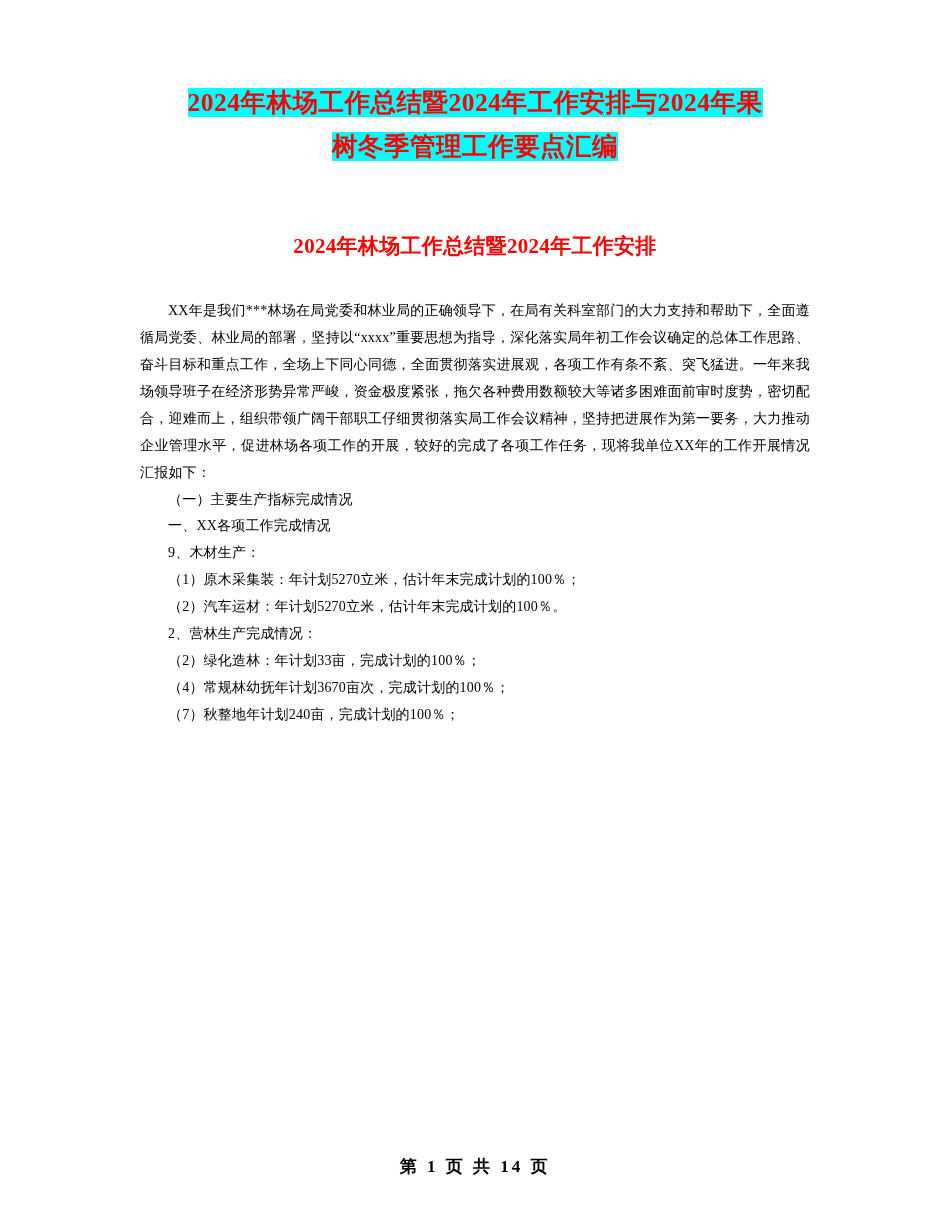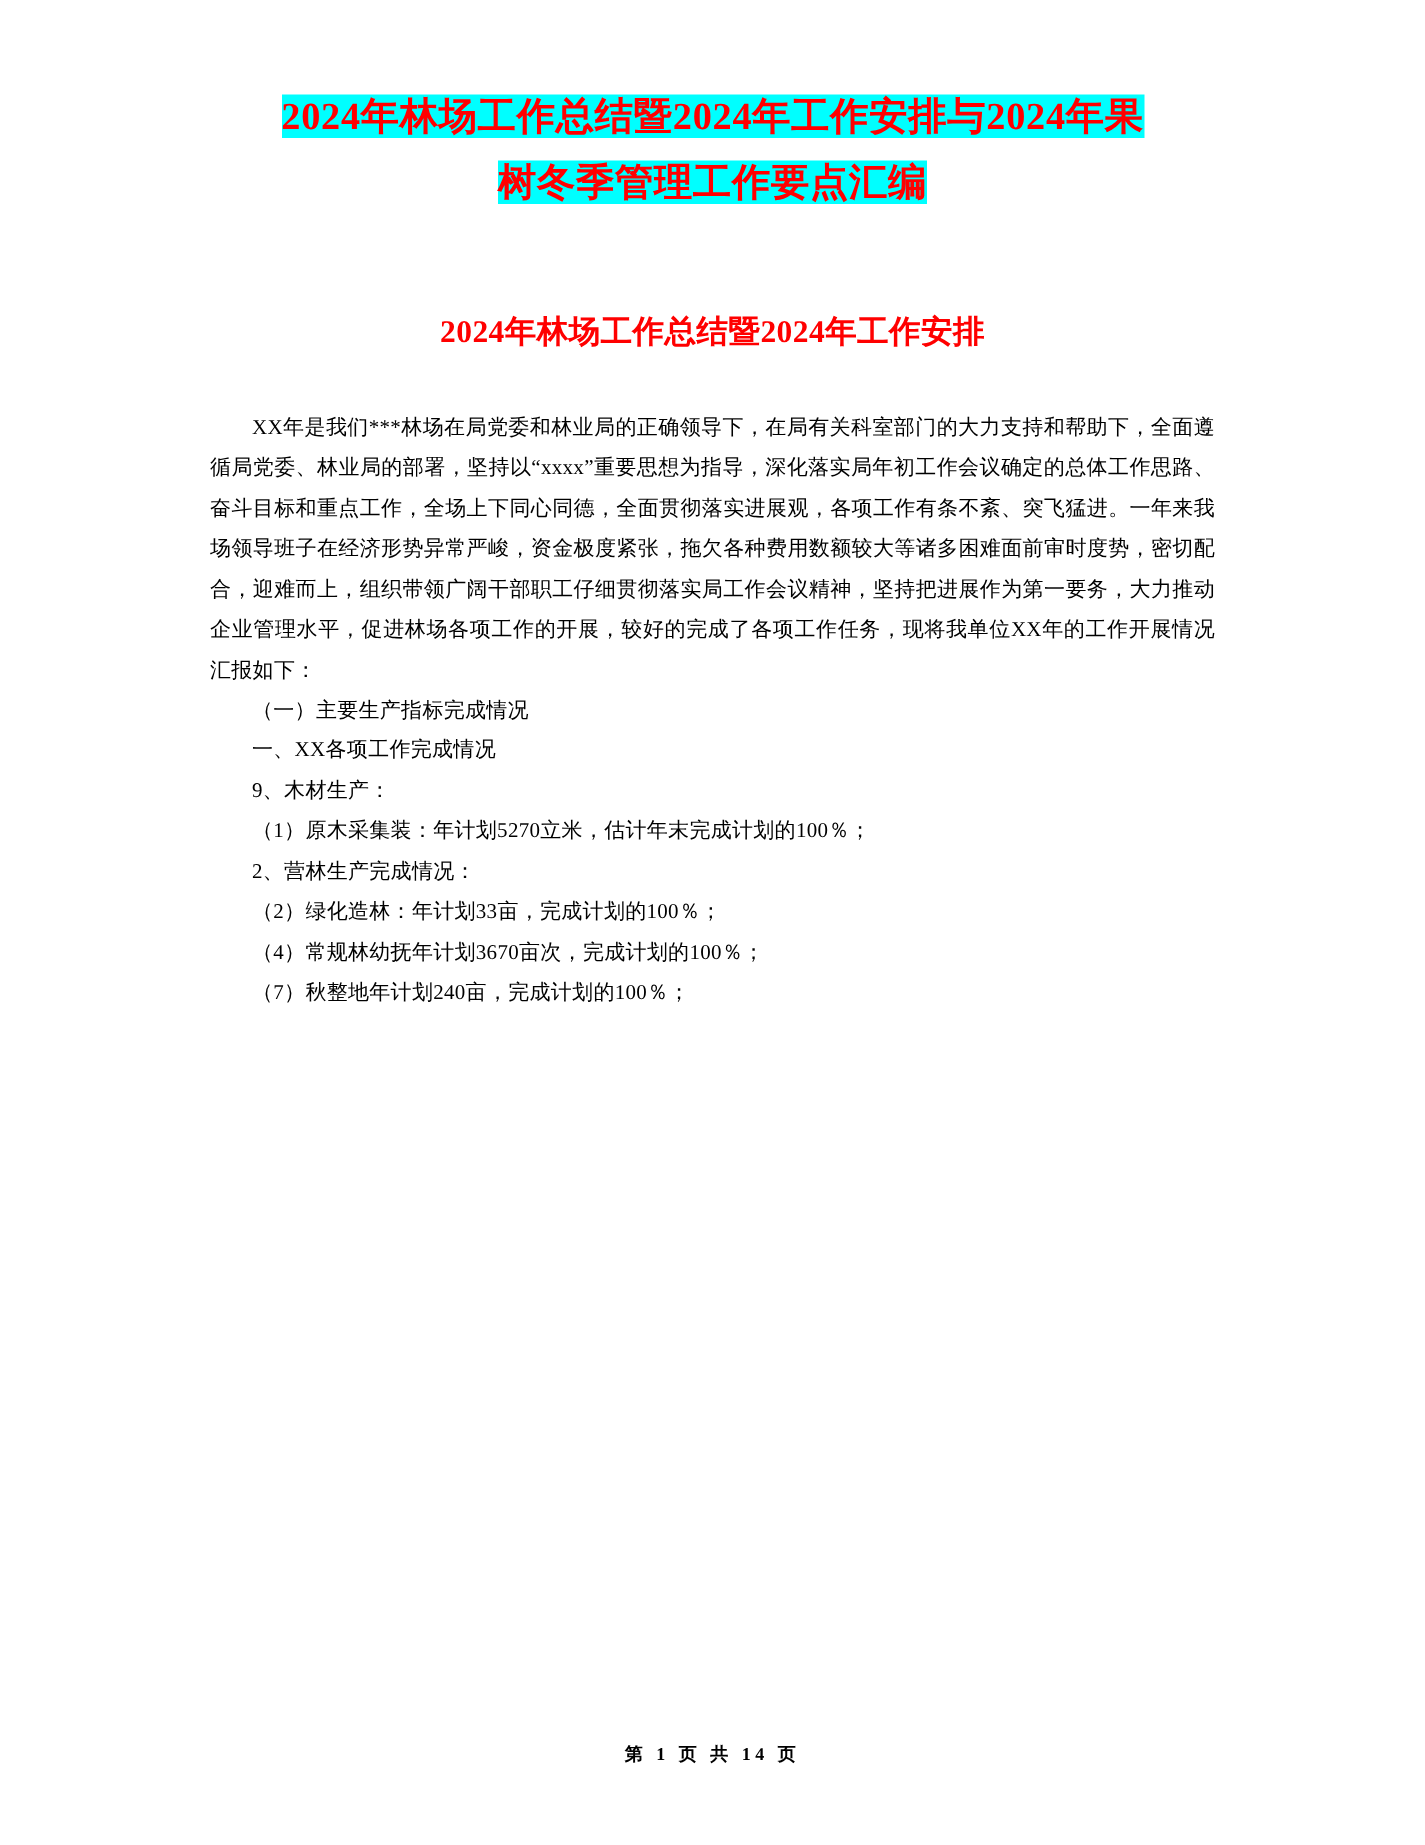--- a/index.html
+++ b/index.html
@@ -17,21 +17,21 @@
   }
   .page {
     width: 950px;
     height: 1230px;
     box-sizing: border-box;
     padding: 0 140px;
     position: relative;
   }
   .doc-title {
     margin: 0;
-    padding-top: 56px;
+    padding-top: 81px;
     text-align: center;
     font-size: 25.5px;
     font-weight: bold;
     line-height: 1.72;
     letter-spacing: 0.5px;
     color: #ff0000;
   }
   .doc-title .hl {
     background: #00ffff;
   }
@@ -58,21 +58,21 @@
   }
   p.indent {
     text-indent: 2em;
   }
   .footer {
     position: absolute;
     left: 0;
     right: 0;
     bottom: 52px;
     text-align: center;
-    font-size: 12px;
+    font-size: 17px;
     font-weight: bold;
     letter-spacing: 3px;
     color: #000000;
   }
 </style>
 </head>
 <body>
 
 <div class="page">
 
@@ -82,20 +82,21 @@
   </h1>
 
   <h2 class="section-title">2024年林场工作总结暨2024年工作安排</h2>
 
   <div class="body-block">
     <p class="para indent">XX年是我们***林场在局党委和林业局的正确领导下，在局有关科室部门的大力支持和帮助下，全面遵循局党委、林业局的部署，坚持以“xxxx”重要思想为指导，深化落实局年初工作会议确定的总体工作思路、奋斗目标和重点工作，全场上下同心同德，全面贯彻落实进展观，各项工作有条不紊、突飞猛进。一年来我场领导班子在经济形势异常严峻，资金极度紧张，拖欠各种费用数额较大等诸多困难面前审时度势，密切配合，迎难而上，组织带领广阔干部职工仔细贯彻落实局工作会议精神，坚持把进展作为第一要务，大力推动企业管理水平，促进林场各项工作的开展，较好的完成了各项工作任务，现将我单位XX年的工作开展情况汇报如下：</p>
     <p class="para indent">（一）主要生产指标完成情况</p>
     <p class="para indent">一、XX各项工作完成情况</p>
     <p class="para indent">9、木材生产：</p>
     <p class="para indent">（1）原木采集装：年计划5270立米，估计年末完成计划的100％；</p>
+    <p class="para indent">（2）汽车运材：年计划5270立米，估计年末完成计划的100％。</p>
     <p class="para indent">2、营林生产完成情况：</p>
     <p class="para indent">（2）绿化造林：年计划33亩，完成计划的100％；</p>
     <p class="para indent">（4）常规林幼抚年计划3670亩次，完成计划的100％；</p>
     <p class="para indent">（7）秋整地年计划240亩，完成计划的100％；</p>
   </div>
 
   <div class="footer">第 1 页 共 14 页</div>
 
 </div>
 

